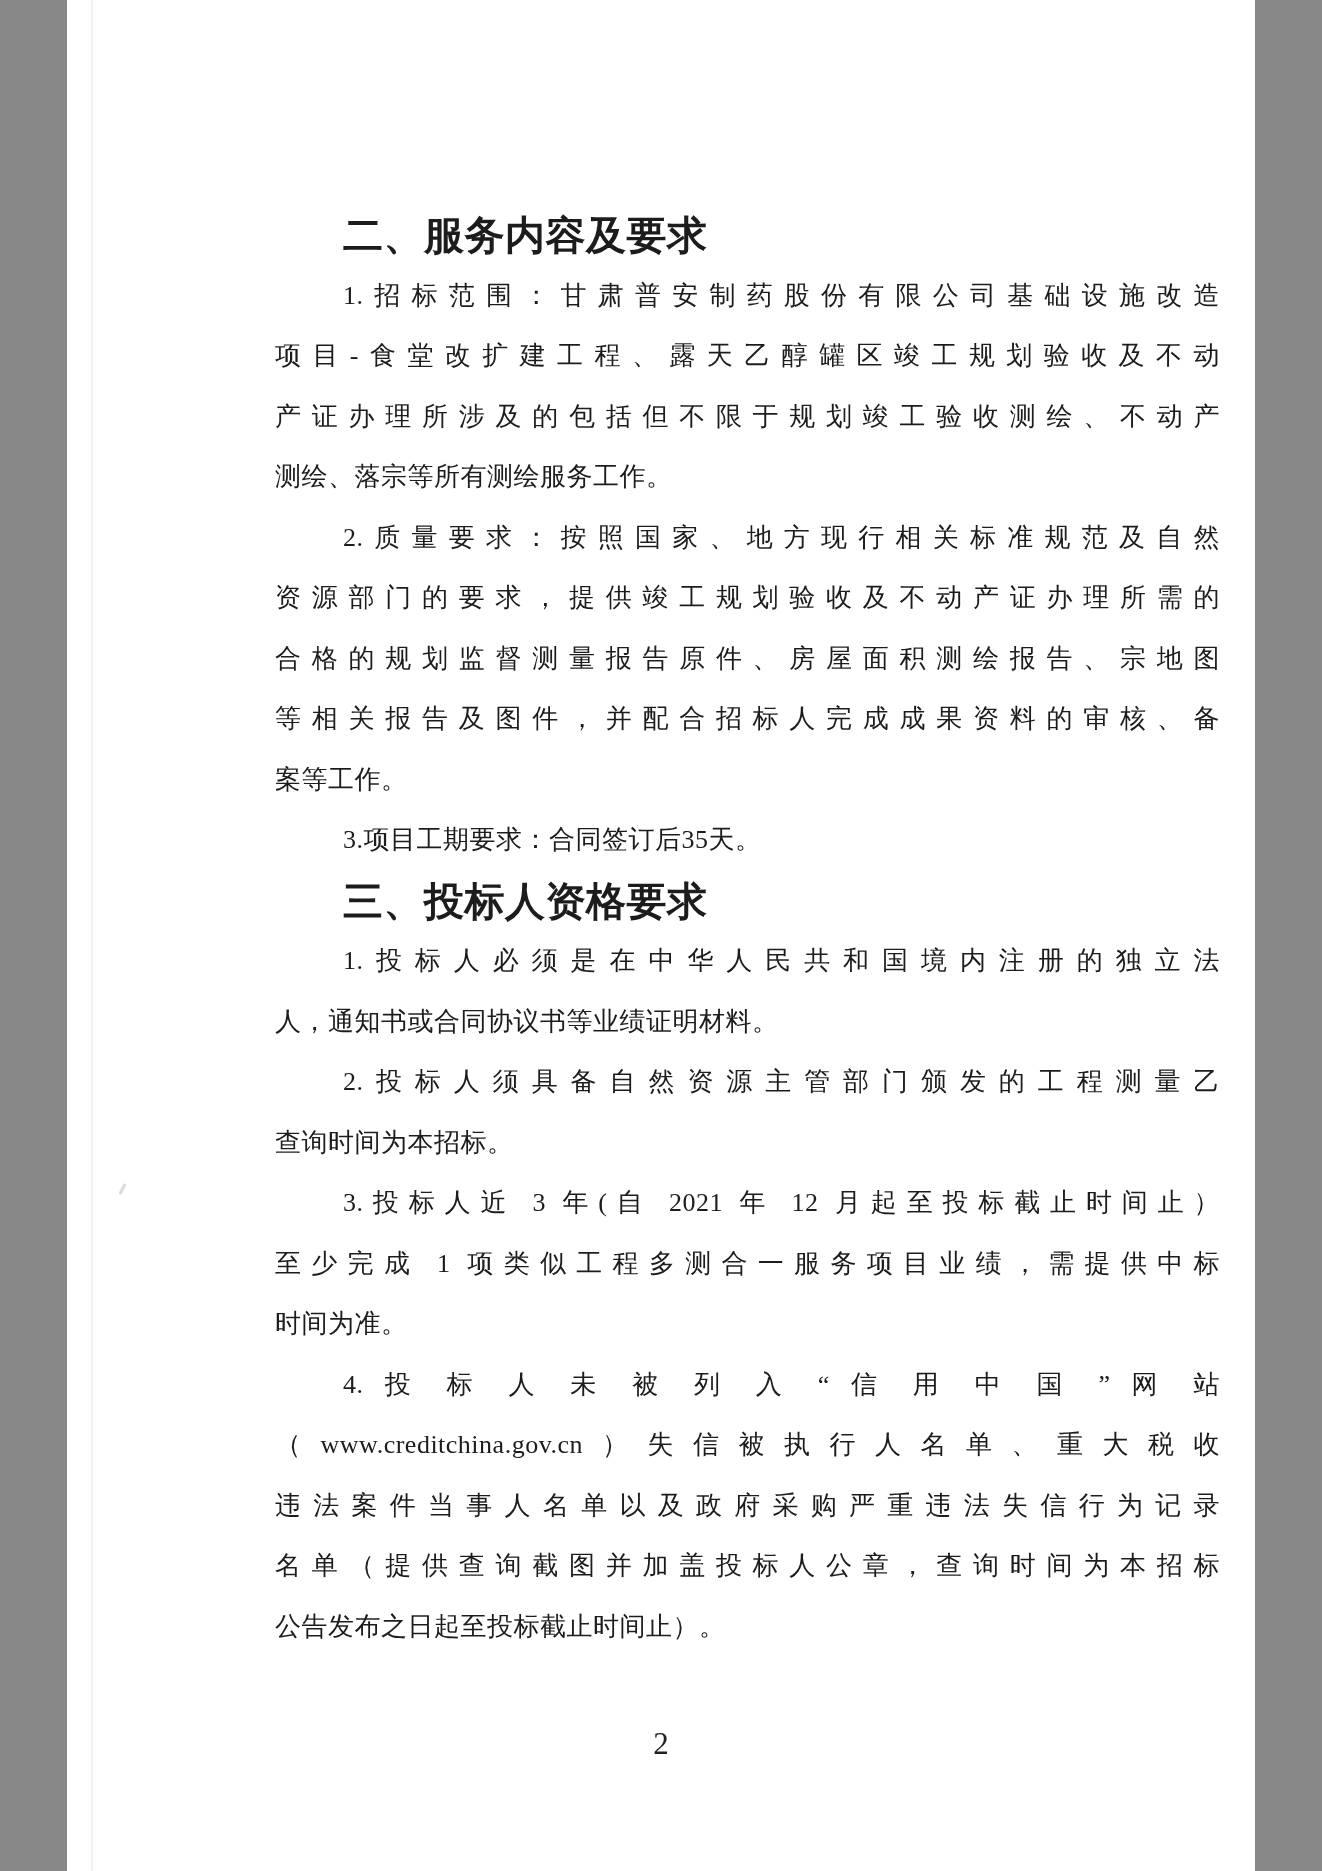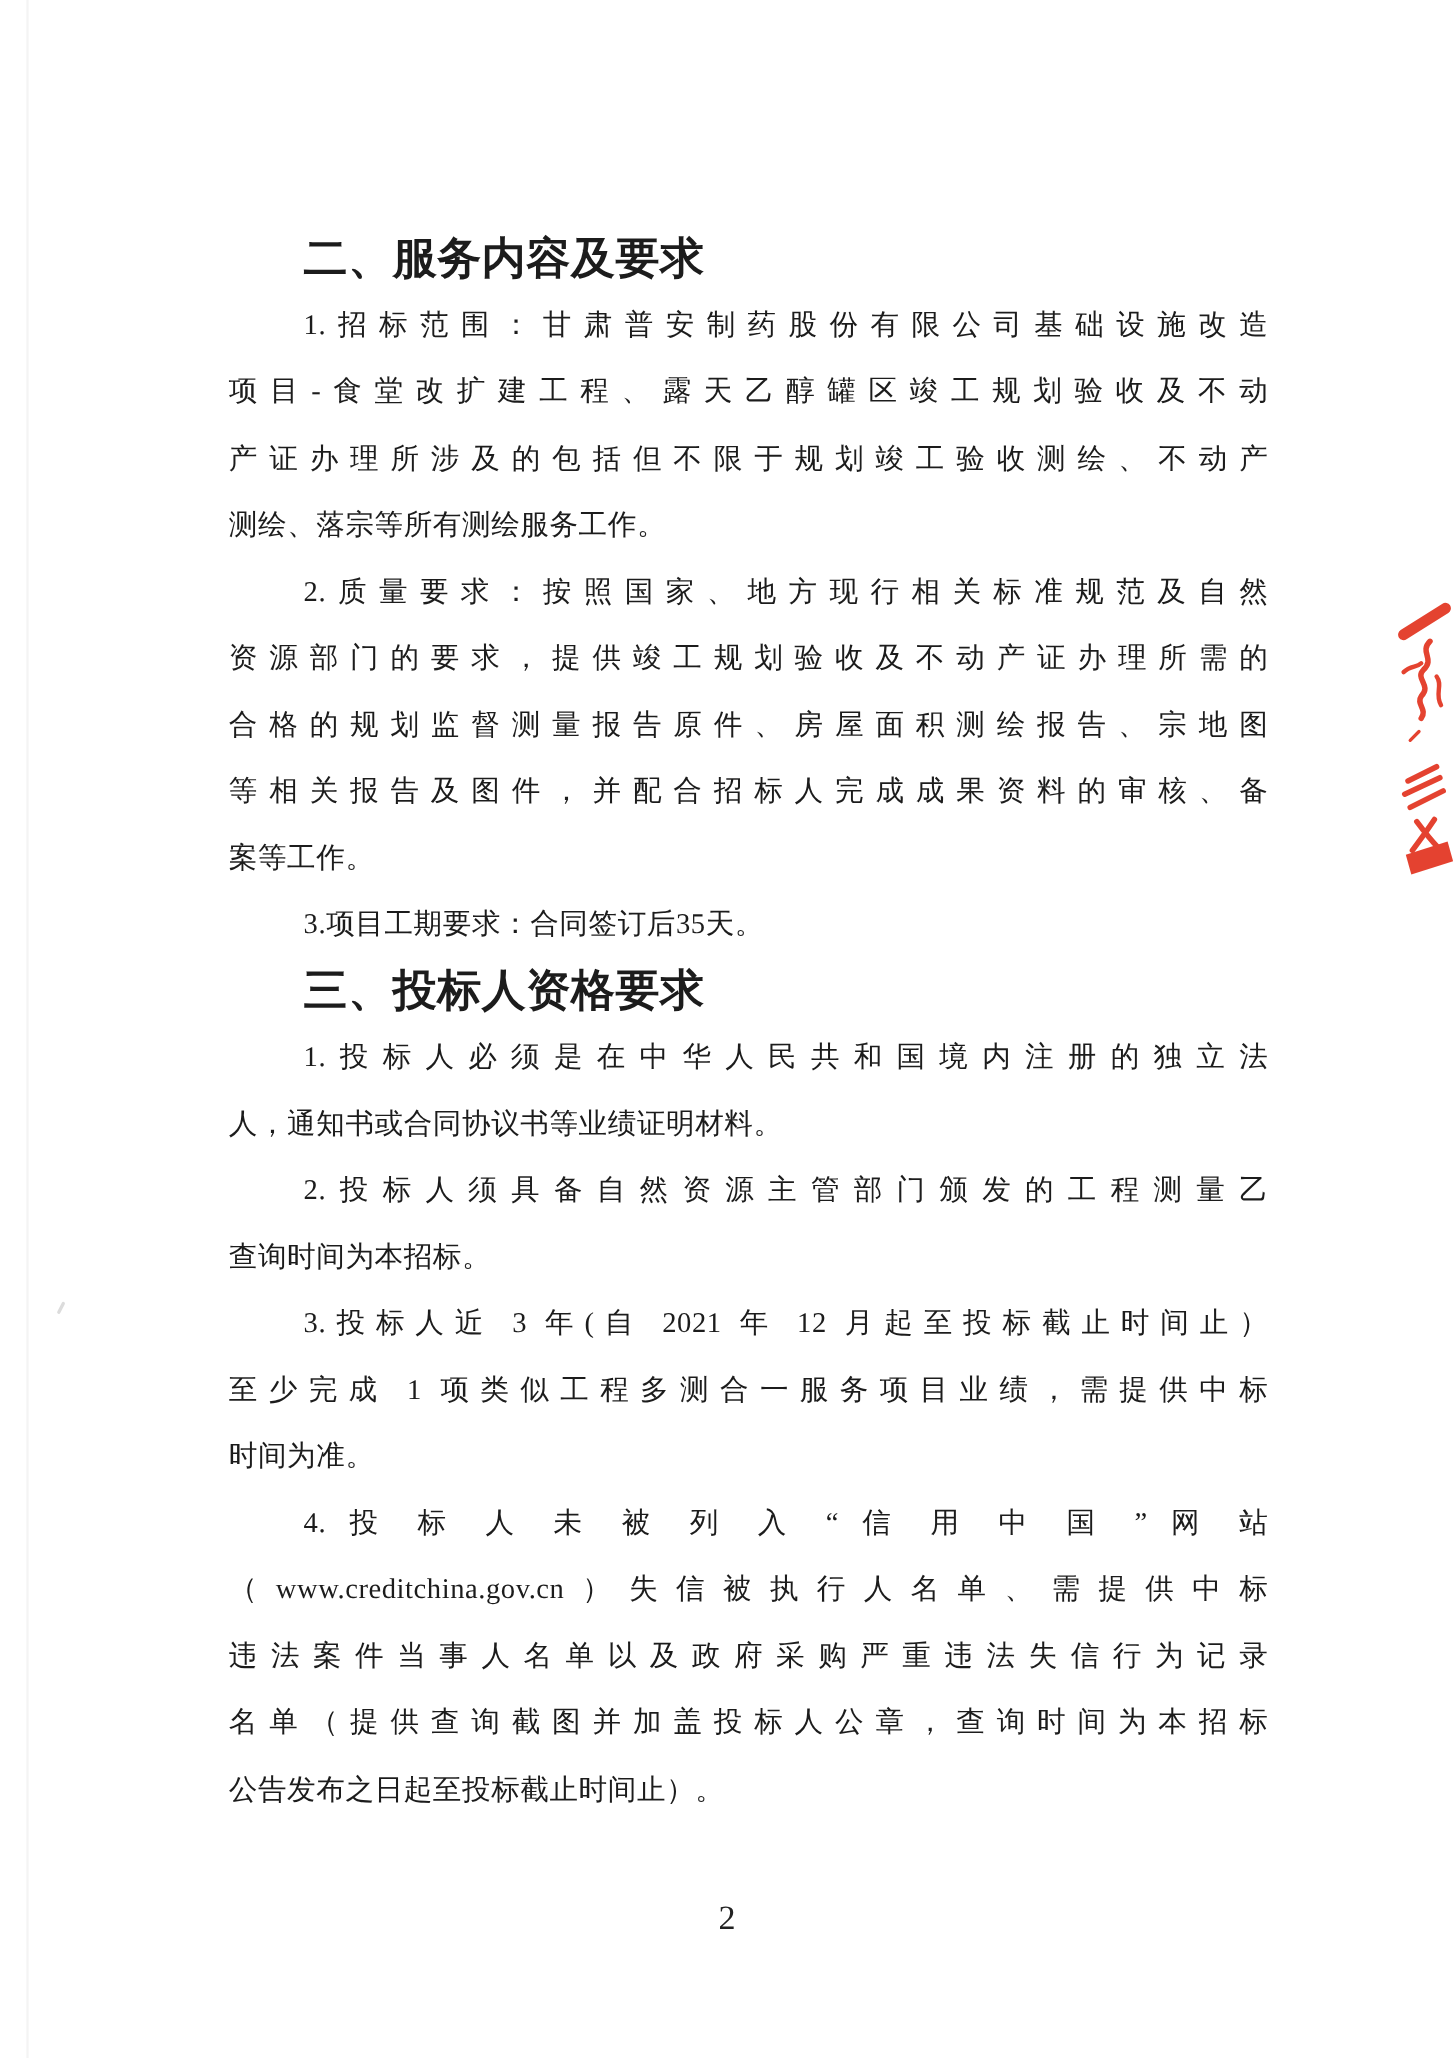--- a/index.html
+++ b/index.html
@@ -1,18 +1,18 @@
 <!DOCTYPE html>
 <html><head>
 <meta charset="utf-8">
 <style>
   html,body { margin:0; padding:0; background:#888; }
   .page {
     position:relative;
-    width:1322px; height:1871px;
+    width:1188px; height:1871px;
     margin:0 auto;
     background:#ffffff;
     overflow:hidden;
     font-family:"Liberation Serif","DejaVu Serif",serif;
     color:#1c1c1c;
   }
   .textblock {
     position:absolute;
     left:208px; top:205px; width:945px;
   }
@@ -84,21 +84,21 @@
     <div class="ln i">3.项目工期要求：合同签订后35天。</div>
     <div class="ln h i">三、投标人资格要求</div>
     <div class="ln i j">1.投标人必须是在中华人民共和国境内注册的独立法</div>
     <div class="ln">人，通知书或合同协议书等业绩证明材料。</div>
     <div class="ln i j">2.投标人须具备自然资源主管部门颁发的工程测量乙</div>
     <div class="ln">查询时间为本招标。</div>
     <div class="ln i j">3.投标人近 3 年(自 2021 年 12 月起至投标截止时间止）</div>
     <div class="ln j">至少完成 1 项类似工程多测合一服务项目业绩，需提供中标</div>
     <div class="ln">时间为准。</div>
     <div class="ln i j">4. 投 标 人 未 被 列 入 “ 信 用 中 国 ” 网 站</div>
-    <div class="ln j">（www.creditchina.gov.cn）失信被执行人名单、需提供中标</div>
+    <div class="ln j">（www.creditchina.gov.cn）失信被执行人名单、重大税收</div>
     <div class="ln j">违法案件当事人名单以及政府采购严重违法失信行为记录</div>
     <div class="ln j">名单（提供查询截图并加盖投标人公章，查询时间为本招标</div>
     <div class="ln">公告发布之日起至投标截止时间止）。</div>
   </div>
 
   <svg class="stamp" width="80" height="310" viewBox="0 0 80 310" xmlns="http://www.w3.org/2000/svg">
     <g fill="none" stroke-linecap="round" stroke-linejoin="round" stroke="#e2331f">
       <path d="M34,62 L72,38" stroke-width="10"></path>
       <path d="M58,68 C48,78 63,84 52,94 C44,102 60,108 50,118 C45,125 56,130 50,138" stroke-width="5"></path>
       <path d="M34,96 C40,90 46,92 50,88" stroke-width="4"></path>

